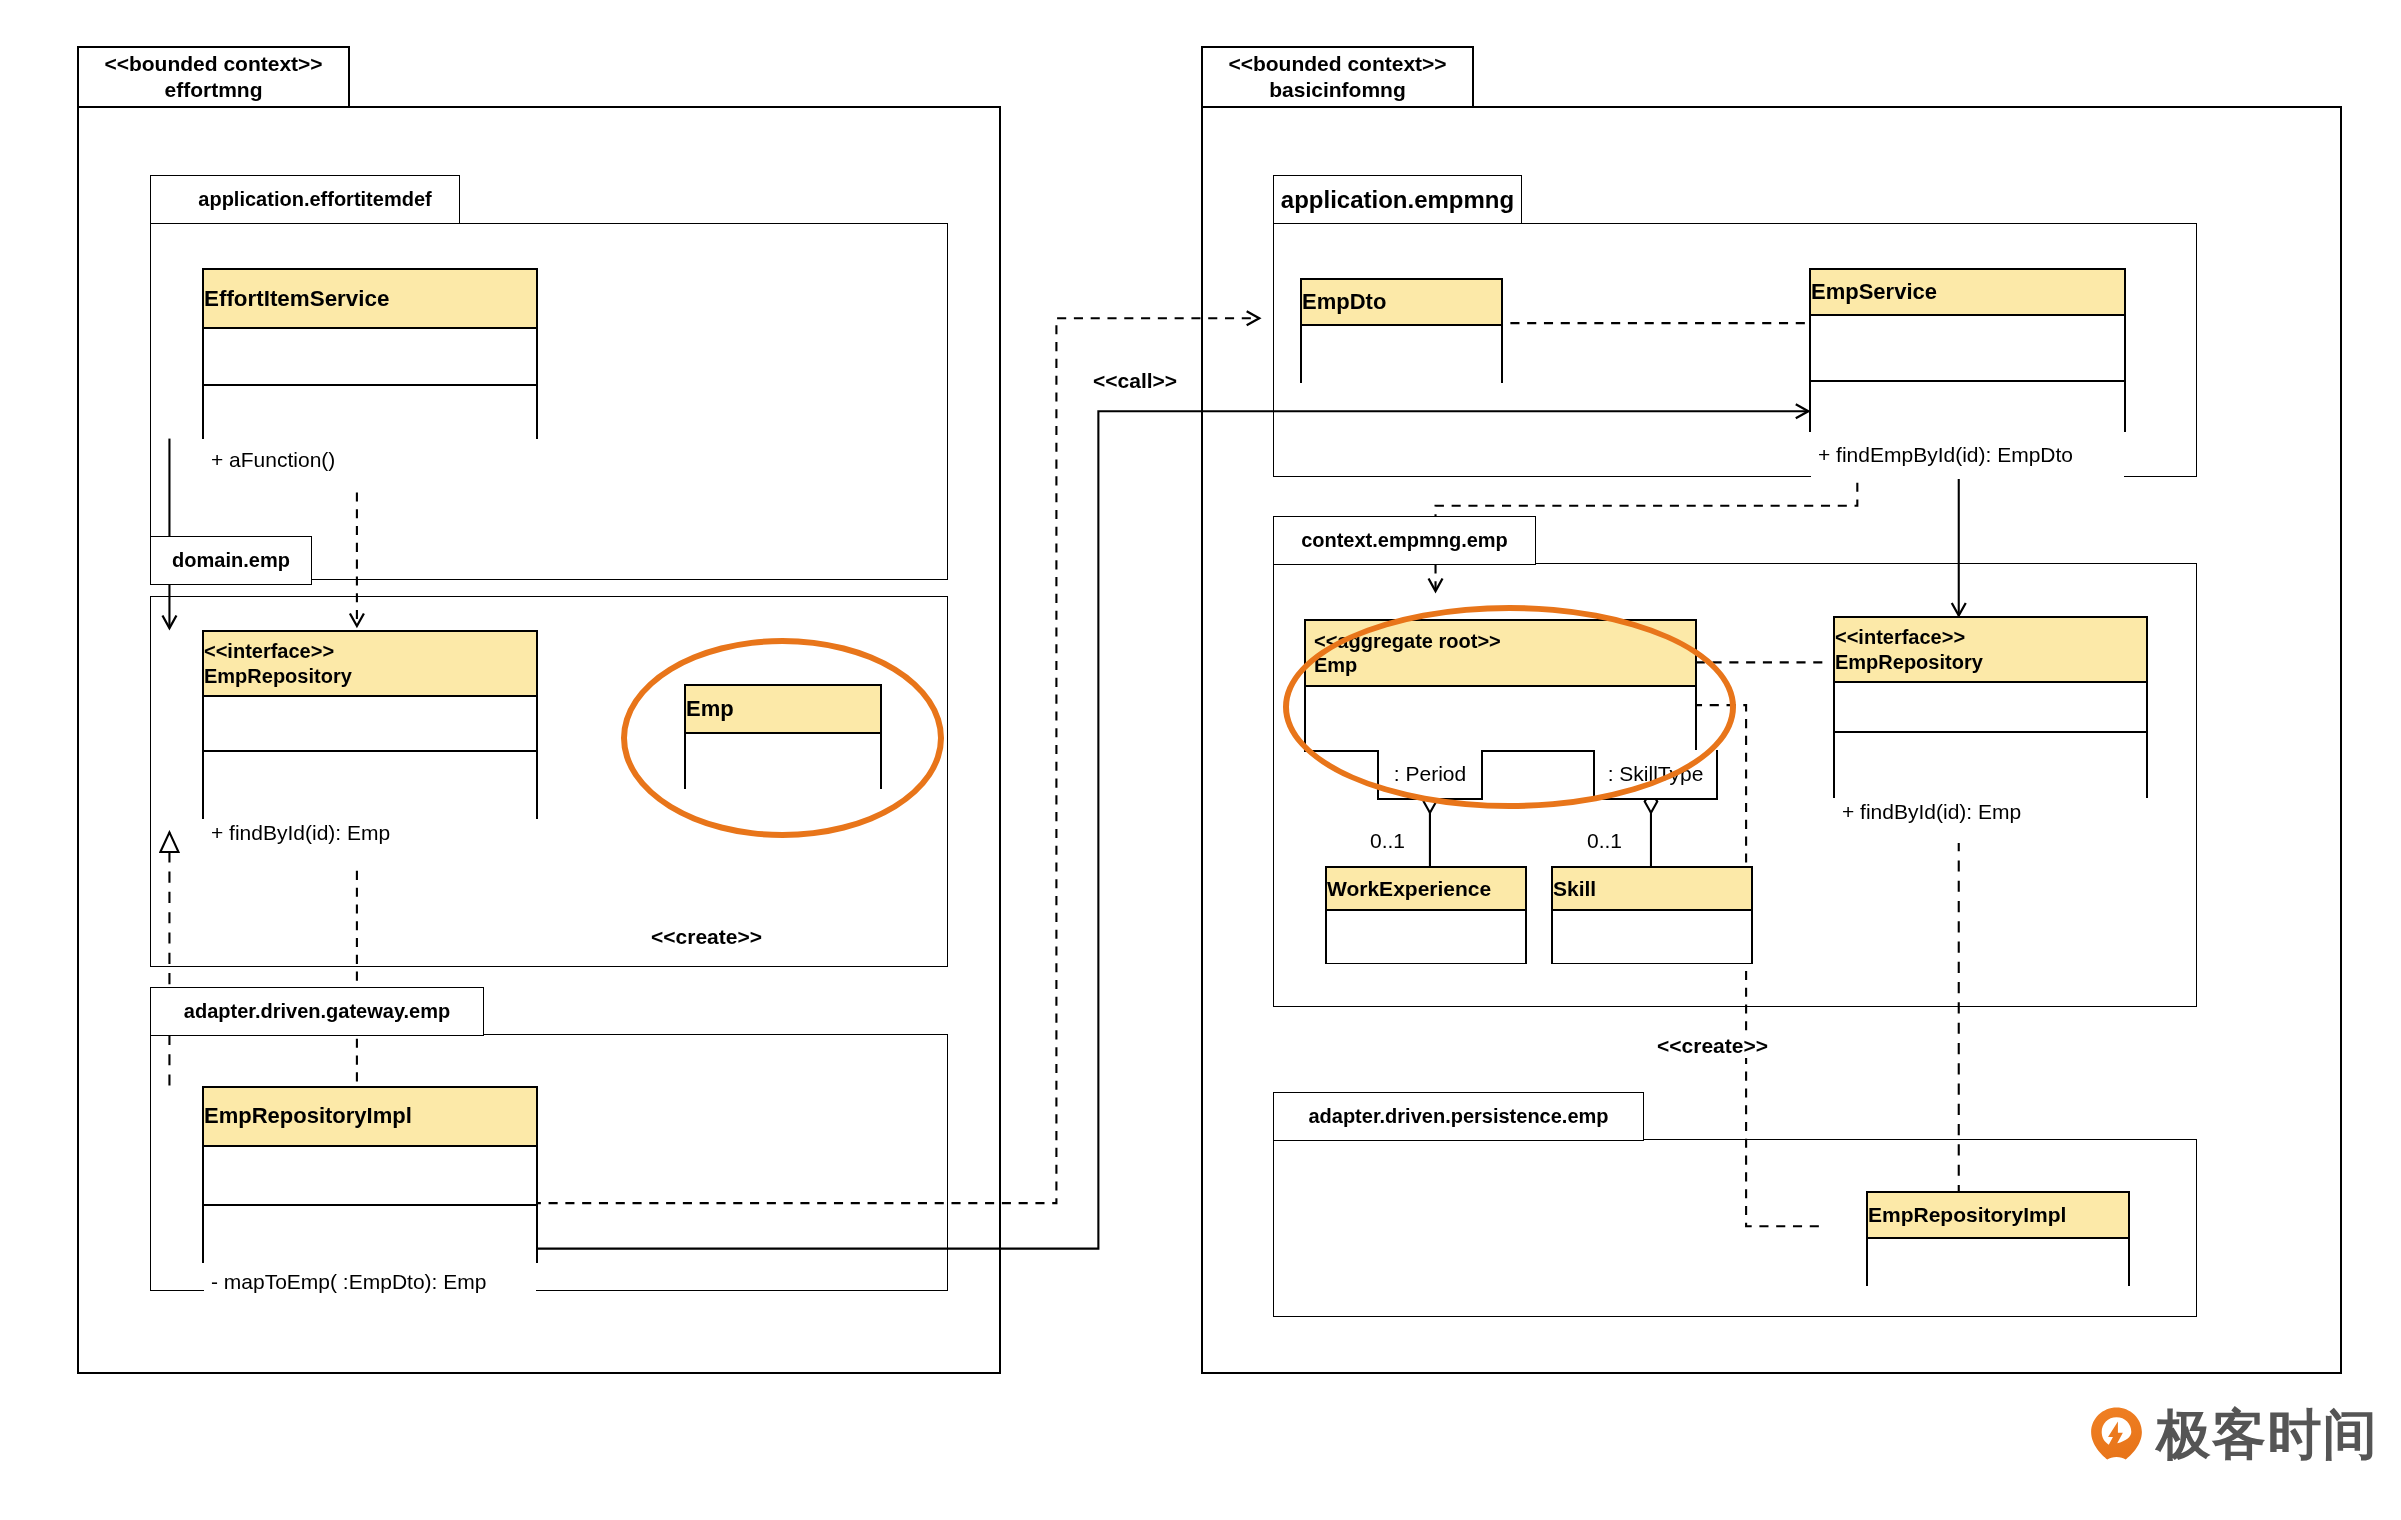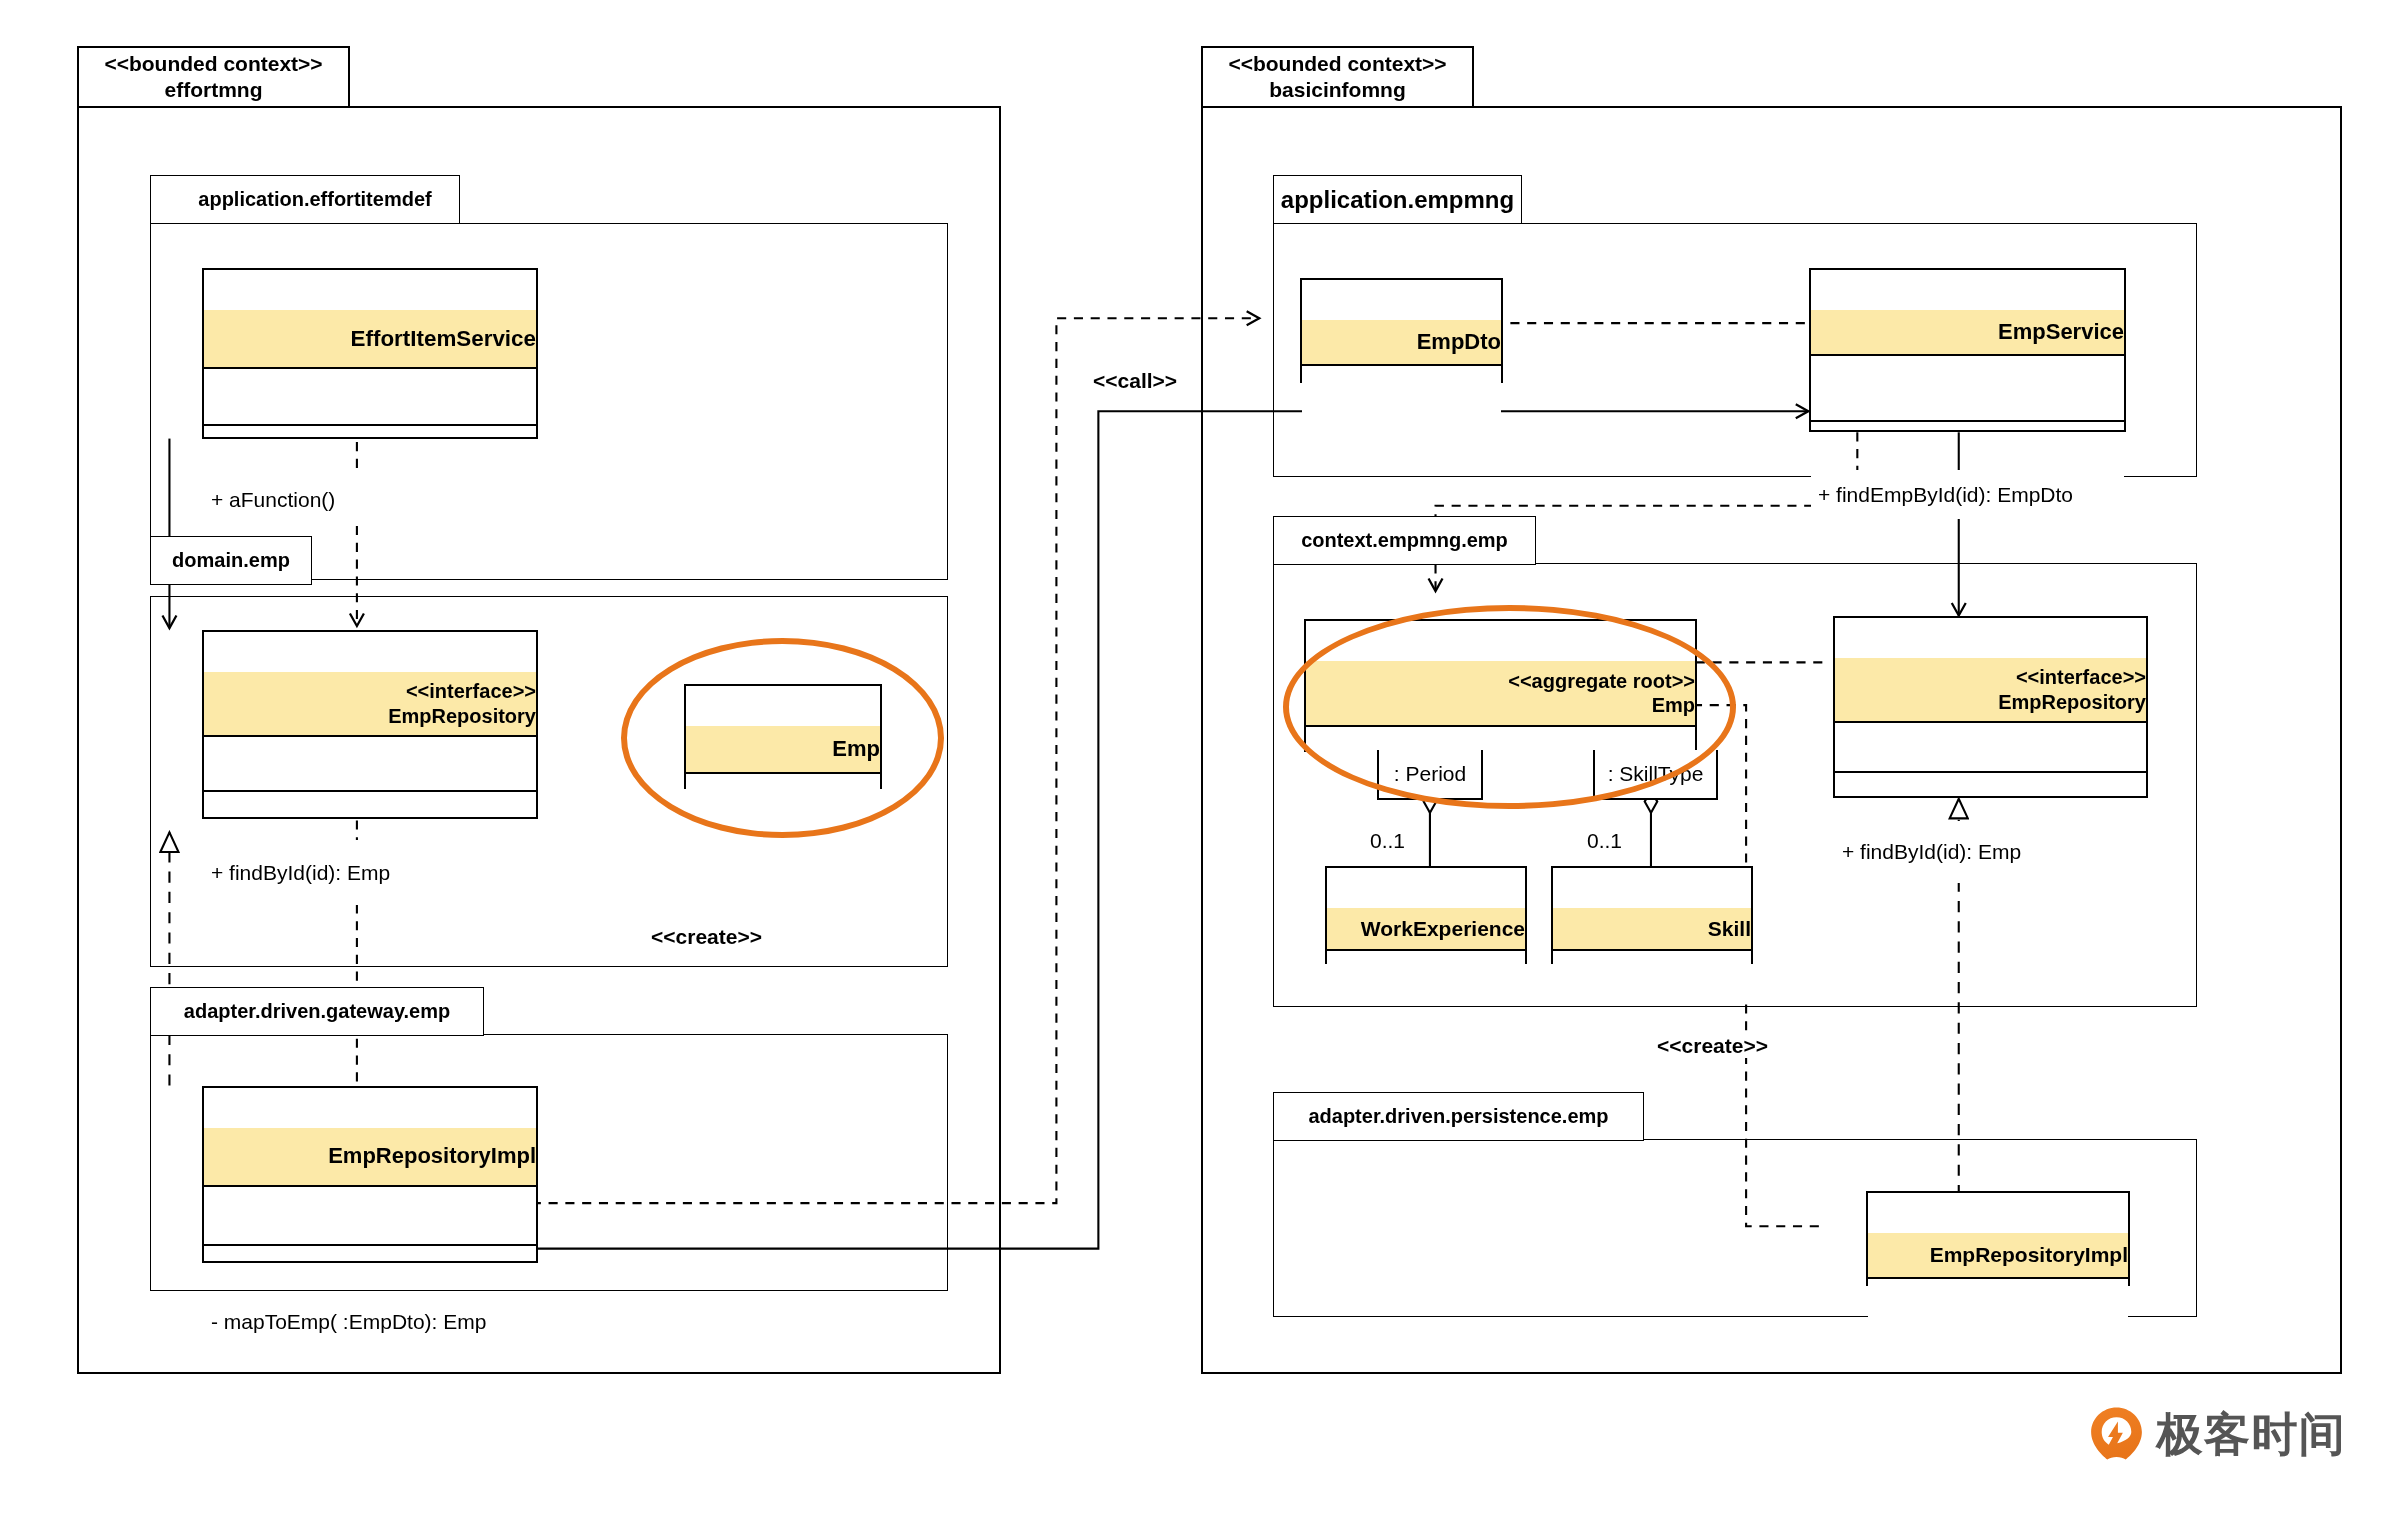--- a/index.html
+++ b/index.html
@@ -58,25 +58,24 @@
   }
   .cls-name {
     box-sizing: border-box;
     background: #FCE9A8;
     border-bottom: 2.1px solid #000;
     font-weight: bold;
     color: #000;
     text-align: center;
     display: flex;
     flex-direction: column;
-    align-items: flex-end;
+    align-items: flex-start;
     justify-content: center;
     line-height: 1.22;
     white-space: nowrap;
-    margin-top: 40px;
   }
   .cls-attrs {
     box-sizing: border-box;
     border-bottom: 2.1px solid #000;
     background: #ffffff;
   }
   .cls-ops {
     box-sizing: border-box;
     background: #ffffff;
     display: flex;
@@ -129,21 +128,21 @@
     display: flex;
     align-items: center;
     gap: 12.6px;
     z-index: 9;
   }
   #logo .mark {
     width: 55px; height: 55px;
     position: relative;
   }
   #logo .logo-text {
-    font-size: 46px;
+    font-size: 54px;
     font-weight: bold;
     color: #555555;
     letter-spacing: 1.4px;
     line-height: 1;
     white-space: nowrap;
   }
 </style>
 </head>
 <body>
 

